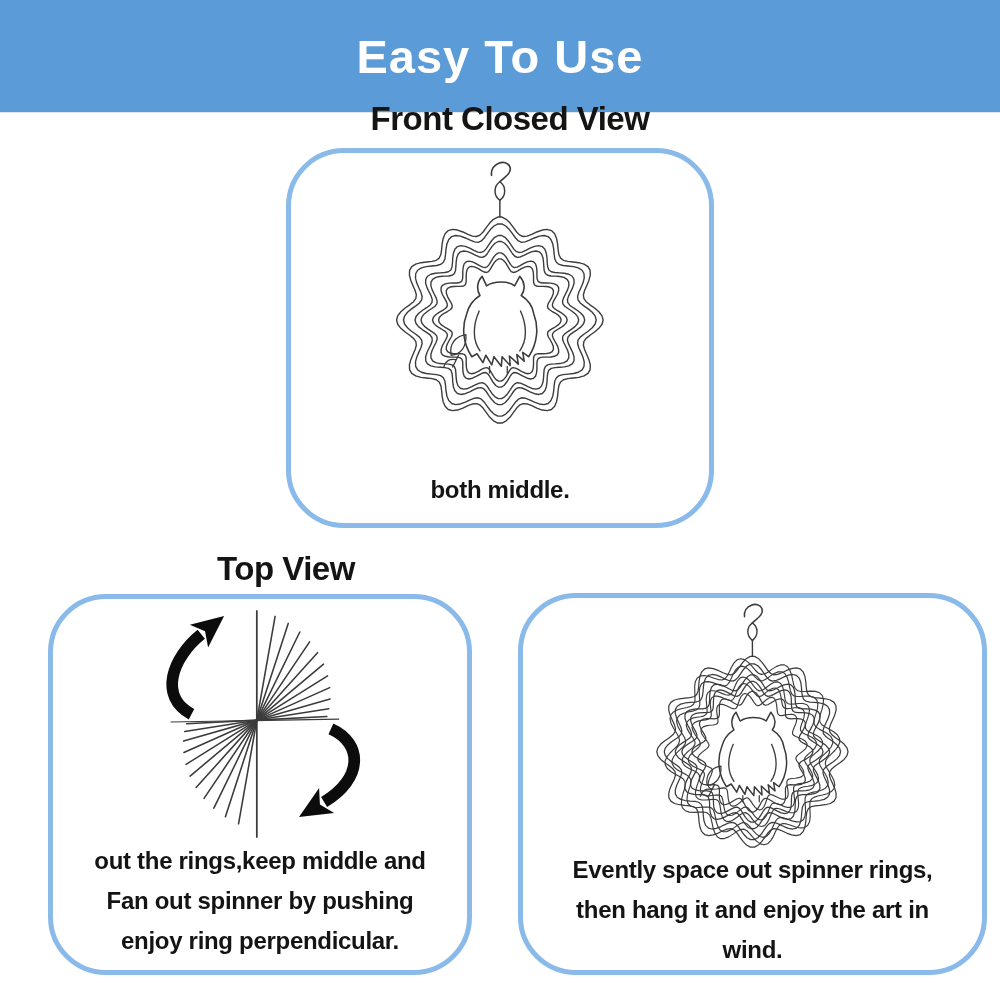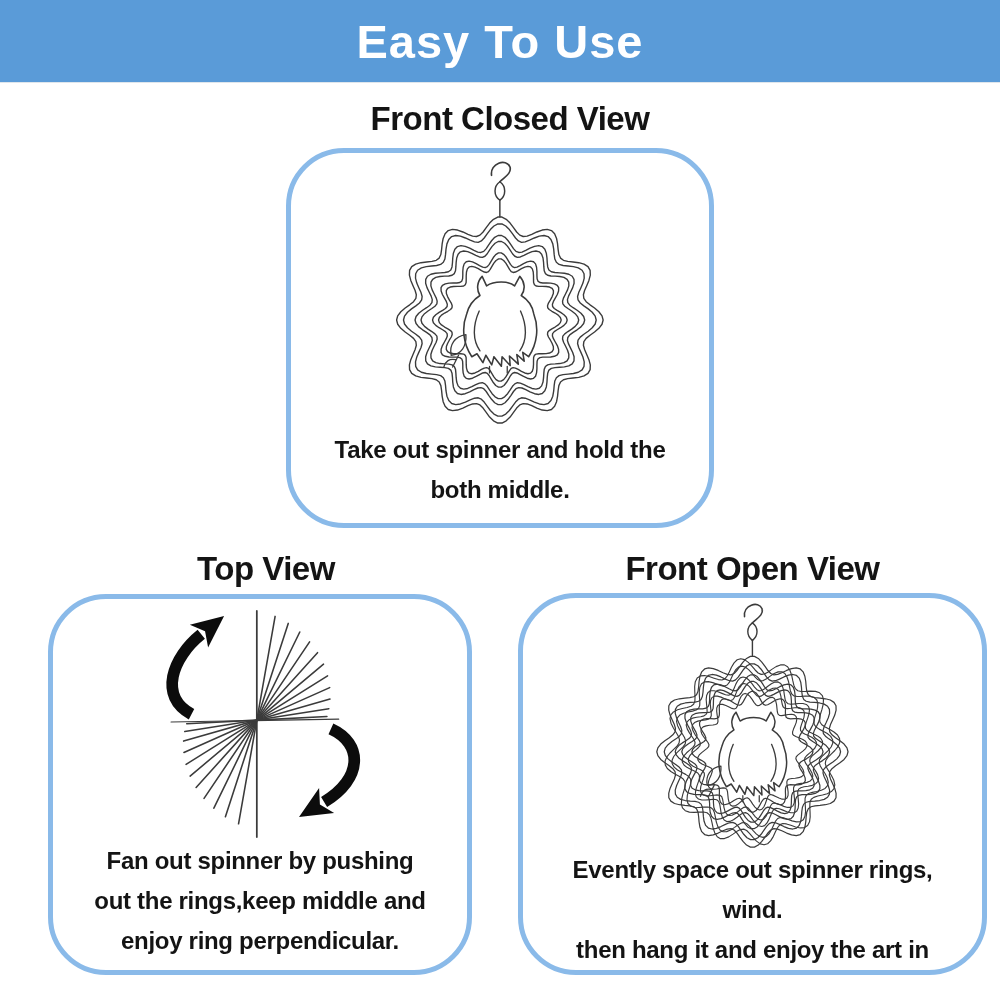--- a/index.html
+++ b/index.html
@@ -1,28 +1,28 @@
 <!DOCTYPE html>
 <html style="--page-bg: #FFFFFF; --header-bg: #5A9BD8; --header-text: #FFFFFF; --box-border: #8ABAE9; --heading-text: #141414; --caption-text: #141414; --line-art: #3B3B3B; --arrow-ink: #0C0C0C;"><head>
 <meta charset="utf-8">
 <style>
   * { margin:0; padding:0; box-sizing:border-box; }
   html,body { background:#ffffff; }
   body { font-family:"Liberation Sans", sans-serif; }
   .page { position:relative; width:1000px; height:983px; background:var(--page-bg,#ffffff); overflow:hidden; }
 
-  .banner { position:absolute; left:0; top:0; width:1000px; height:83px;
+  .banner { position:absolute; left:0; top:0; width:1000px; height:113px;
             background:var(--header-bg,#5A9BD8); display:flex; align-items:center; justify-content:center;
             border-bottom:1px solid #dfe6ec; }
   .banner h1 { color:var(--header-text,#ffffff); font-size:47px; font-weight:bold; letter-spacing:1px; }
 
   .sec-heading { position:absolute; font-size:33px; font-weight:bold;
                  color:var(--heading-text,#141414); text-align:center; letter-spacing:-0.5px;padding-left:20px; }
   #h-closed { left:0; top:100px; width:1000px; }
-  #h-top    { left:44px;  top:550px; width:424px; }
+  #h-top    { left:64px;  top:550px; width:424px; }
   #h-open   { left:530px; top:550px; width:425px; }
 
   .panel { position:absolute; border:5px solid var(--box-border,#8ABAE9); border-radius:58px;
            display:flex; flex-direction:column; align-items:center; background:#ffffff; }
   #p-closed { left:286px; top:148px; width:428px; height:380px; }
   #p-top    { left:48px;  top:594px; width:424px; height:381px; }
   #p-open   { left:518px; top:593px; width:469px; height:382px; }
 
   .caption { margin-top:auto; padding-bottom:13px; text-align:center; font-size:24px; font-weight:bold;
              line-height:40px; color:var(--caption-text,#141414); letter-spacing:-0.3px; white-space:nowrap; }
@@ -58,21 +58,20 @@
         <g transform="translate(130 182) scale(0.8)">
           <path fill="none" stroke="#3B3B3B" stroke-width="2.125" stroke-linecap="round" stroke-linejoin="round" d="M-38 46 C-50 28 -52 6 -45 -12 C-42 -24 -35 -32 -27 -37 C-32 -45 -31 -56 -24 -63 L-18 -50 C-8 -57 12 -57 20 -50 L27 -63 C34 -55 35 -45 29 -37 C37 -32 44 -24 46 -12 C53 6 51 28 39 46 L31 40 L33 52 L23 43 L25 56 L13 45 L14 58 L3 46 L2 59 L-8 46 L-11 57 L-19 44 L-23 54 L-31 42 Z"></path>
           <path fill="none" stroke="#3B3B3B" stroke-width="1.875" stroke-linecap="round" stroke-linejoin="round" d="M-28 -16 C-37 4 -37 24 -27 38"></path>
           <path fill="none" stroke="#3B3B3B" stroke-width="1.875" stroke-linecap="round" stroke-linejoin="round" d="M28 -16 C37 4 37 24 27 38"></path>
           <path fill="none" stroke="#3B3B3B" stroke-width="1.7499999999999998" stroke-linecap="round" stroke-linejoin="round" d="M-46 16 C-61 18 -69 30 -66 44 C-52 43 -45 31 -46 16 Z"></path>
           <path fill="none" stroke="#3B3B3B" stroke-width="1.7499999999999998" stroke-linecap="round" stroke-linejoin="round" d="M-56 44 L-64 60 M-60 50 C-68 48 -74 52 -76 60"></path>
           <path fill="none" stroke="#3B3B3B" stroke-width="1.7499999999999998" stroke-linecap="round" stroke-linejoin="round" d="M-14 59 L-14 68 M10 59 L10 68"></path>
         </g>
       </svg>
     <p class="caption">
-      <span>Take out spinner and hold the</span>
       <span>both middle.</span>
     </p>
   </div>
 
   <h2 class="sec-heading" id="h-top">Top View</h2>
 
   <div class="panel" id="p-top">
     <svg class="illus" id="svg-fan" viewBox="0 0 340 240">
         <line fill="none" stroke="#3B3B3B" stroke-width="1.8" stroke-linecap="round" stroke-linejoin="round" x1="167" y1="4" x2="167" y2="236"></line>
         <line fill="none" stroke="#3B3B3B" stroke-width="1.6" stroke-linecap="round" stroke-linejoin="round" x1="167" y1="116" x2="185.7540031880285" y2="9.64076267468154"></line>
@@ -100,27 +99,26 @@
         <line fill="none" stroke="#3B3B3B" stroke-width="1.1" stroke-linecap="round" stroke-linejoin="round" x1="79" y1="118" x2="251" y2="115"></line>
         <defs>
           <marker id="ah" markerUnits="userSpaceOnUse" markerWidth="36" markerHeight="34" refX="4" refY="17" orient="auto">
             <path d="M1 2 L34 17 L1 32 L9 17 Z" fill="#0C0C0C"></path>
           </marker>
         </defs>
         <path d="M100 110 C66 92 80 52 110 28" fill="none" stroke="#0C0C0C" stroke-width="12" marker-end="url(#ah)"></path>
         <path d="M243 125 C276 140 276 176 236 200" fill="none" stroke="#0C0C0C" stroke-width="12" marker-end="url(#ah)"></path>
       </svg>
     <p class="caption">
+      <span>out the rings,keep middle and</span>
       <span>Fan out spinner by pushing</span>
-      <span>out the rings,keep middle and</span>
       <span>enjoy ring perpendicular.</span>
     </p>
   </div>
 
-  <h2 class="sec-heading" id="h-open">Front Open View</h2>
 
   <div class="panel" id="p-open">
     <svg class="illus" id="svg-open" viewBox="0 0 270 285">
         <path fill="none" stroke="#3B3B3B" stroke-width="1.8" stroke-linecap="round" stroke-linejoin="round" d="M126 19 C124 6 142 0 146 10 C148 17 140 21 135 26"></path>
         <path fill="none" stroke="#3B3B3B" stroke-width="1.6" stroke-linecap="round" stroke-linejoin="round" d="M135 26 C142 31 142 41 135 46 C128 41 128 31 135 26"></path>
         <path fill="none" stroke="#3B3B3B" stroke-width="1.6" stroke-linecap="round" stroke-linejoin="round" d="M135 46 L135 64"></path>
         <path fill="none" stroke="#3B3B3B" stroke-width="1.4" stroke-linecap="round" stroke-linejoin="round" d="M244.0 173.0L242.8 177.5L239.5 181.8L234.8 185.6L229.8 189.0L225.7 192.3L223.2 195.6L222.7 199.5L224.0 204.0L226.4 209.2L228.9 214.8L230.4 220.4L230.3 225.4L228.0 229.3L223.8 232.0L218.2 233.4L212.0 234.1L206.4 234.6L201.8 235.7L198.7 238.1L197.0 241.9L196.3 247.1L195.8 253.1L194.8 259.1L192.8 264.1L189.5 267.4L185.0 268.6L179.6 267.8L174.0 265.7L168.5 263.1L163.7 261.2L159.5 260.7L155.9 262.2L152.7 265.6L149.4 270.3L145.7 275.2L141.7 279.4L137.3 281.7L132.7 281.7L128.3 279.4L124.3 275.2L120.6 270.3L117.3 265.6L114.1 262.2L110.5 260.7L106.3 261.2L101.5 263.1L96.0 265.7L90.4 267.8L85.0 268.6L80.5 267.4L77.2 264.1L75.2 259.1L74.2 253.1L73.7 247.1L73.0 241.9L71.3 238.1L68.2 235.7L63.6 234.6L58.0 234.1L51.8 233.4L46.2 232.0L42.0 229.3L39.7 225.4L39.6 220.4L41.1 214.8L43.6 209.2L46.0 204.0L47.3 199.5L46.8 195.6L44.3 192.3L40.2 189.0L35.2 185.6L30.5 181.8L27.2 177.5L26.0 173.0L27.2 168.5L30.5 164.2L35.2 160.4L40.2 157.0L44.3 153.7L46.8 150.4L47.3 146.5L46.0 142.0L43.6 136.8L41.1 131.2L39.6 125.6L39.7 120.6L42.0 116.7L46.2 114.0L51.8 112.6L58.0 111.9L63.6 111.4L68.2 110.3L71.3 107.9L73.0 104.1L73.7 98.9L74.2 92.9L75.2 86.9L77.2 81.9L80.5 78.6L85.0 77.4L90.4 78.2L96.0 80.3L101.5 82.9L106.3 84.8L110.5 85.3L114.1 83.8L117.3 80.4L120.6 75.7L124.3 70.8L128.3 66.6L132.7 64.3L137.3 64.3L141.7 66.6L145.7 70.8L149.4 75.7L152.7 80.4L155.9 83.8L159.5 85.3L163.7 84.8L168.5 82.9L174.0 80.3L179.6 78.2L185.0 77.4L189.5 78.6L192.8 81.9L194.8 86.9L195.8 92.9L196.3 98.9L197.0 104.1L198.7 107.9L201.8 110.3L206.4 111.4L212.0 111.9L218.2 112.6L223.8 114.0L228.0 116.7L230.3 120.6L230.4 125.6L228.9 131.2L226.4 136.8L224.0 142.0L222.7 146.5L223.2 150.4L225.7 153.7L229.8 157.0L234.8 160.4L239.5 164.2L242.8 168.5L244.0 173.0Z"></path>
         <path fill="none" stroke="#3B3B3B" stroke-width="1.4" stroke-linecap="round" stroke-linejoin="round" d="M235.5 173.0L234.4 177.2L231.2 181.1L226.8 184.6L222.1 187.7L218.3 190.7L215.9 193.8L215.5 197.3L216.8 201.5L219.1 206.3L221.4 211.5L223.0 216.7L222.8 221.3L220.7 224.9L216.8 227.3L211.6 228.6L205.9 229.2L200.5 229.6L196.3 230.6L193.5 232.7L192.0 236.3L191.3 241.1L190.9 246.7L190.1 252.3L188.3 257.0L185.3 260.0L181.1 261.1L176.1 260.4L170.9 258.3L165.8 255.8L161.3 254.0L157.5 253.5L154.2 254.9L151.2 258.0L148.2 262.4L144.9 267.1L141.2 271.0L137.1 273.2L132.9 273.2L128.8 271.0L125.1 267.1L121.8 262.4L118.8 258.0L115.8 254.9L112.5 253.5L108.7 254.0L104.2 255.8L99.1 258.3L93.9 260.4L88.9 261.1L84.8 260.0L81.7 257.0L79.9 252.3L79.1 246.7L78.7 241.1L78.0 236.3L76.5 232.7L73.7 230.6L69.5 229.6L64.1 229.2L58.4 228.6L53.2 227.3L49.3 224.9L47.2 221.3L47.0 216.7L48.6 211.5L50.9 206.3L53.2 201.5L54.5 197.3L54.1 193.8L51.7 190.7L47.9 187.7L43.2 184.6L38.8 181.1L35.6 177.2L34.5 173.0L35.6 168.8L38.8 164.9L43.2 161.4L47.9 158.3L51.7 155.3L54.1 152.2L54.5 148.7L53.2 144.5L50.9 139.7L48.6 134.5L47.0 129.3L47.2 124.7L49.3 121.1L53.2 118.7L58.4 117.4L64.1 116.8L69.5 116.4L73.7 115.4L76.5 113.3L78.0 109.7L78.7 104.9L79.1 99.3L79.9 93.7L81.7 89.0L84.7 86.0L88.9 84.9L93.9 85.6L99.1 87.7L104.2 90.2L108.7 92.0L112.5 92.5L115.8 91.1L118.8 88.0L121.8 83.6L125.1 78.9L128.8 75.0L132.9 72.8L137.1 72.8L141.2 75.0L144.9 78.9L148.2 83.6L151.2 88.0L154.2 91.1L157.5 92.5L161.3 92.0L165.8 90.2L170.9 87.7L176.1 85.6L181.1 84.9L185.3 86.0L188.3 89.0L190.1 93.7L190.9 99.3L191.3 104.9L192.0 109.7L193.5 113.3L196.3 115.4L200.5 116.4L205.9 116.8L211.6 117.4L216.8 118.7L220.7 121.1L222.8 124.7L223.0 129.3L221.4 134.5L219.1 139.7L216.8 144.5L215.5 148.7L215.9 152.2L218.3 155.3L222.1 158.3L226.8 161.4L231.2 164.9L234.4 168.8L235.5 173.0Z"></path>
         <path fill="none" stroke="#3B3B3B" stroke-width="1.4" stroke-linecap="round" stroke-linejoin="round" d="M223.0 173.0L221.9 176.6L219.0 180.1L214.9 183.1L210.5 185.8L206.9 188.3L204.8 190.9L204.5 194.0L205.7 197.6L208.0 201.9L210.3 206.5L211.9 211.2L211.9 215.3L210.1 218.5L206.5 220.5L201.7 221.5L196.5 221.8L191.7 221.9L187.9 222.7L185.4 224.5L184.2 227.6L183.8 232.0L183.7 237.1L183.1 242.2L181.6 246.5L179.0 249.2L175.3 250.1L170.9 249.3L166.2 247.2L161.7 244.8L157.7 242.9L154.4 242.4L151.6 243.6L149.0 246.6L146.5 250.7L143.6 255.0L140.4 258.7L136.8 260.7L133.2 260.7L129.6 258.7L126.4 255.0L123.5 250.7L121.0 246.6L118.4 243.6L115.6 242.4L112.3 242.9L108.3 244.8L103.8 247.2L99.1 249.3L94.7 250.1L91.0 249.2L88.4 246.5L86.9 242.2L86.3 237.1L86.2 232.0L85.8 227.6L84.6 224.5L82.1 222.7L78.3 221.9L73.5 221.8L68.3 221.5L63.5 220.5L59.9 218.5L58.1 215.3L58.1 211.2L59.7 206.5L62.0 201.9L64.3 197.6L65.5 194.0L65.2 190.9L63.1 188.3L59.5 185.8L55.1 183.1L51.0 180.1L48.1 176.6L47.0 173.0L48.1 169.4L51.0 165.9L55.1 162.9L59.5 160.2L63.1 157.7L65.2 155.1L65.5 152.0L64.3 148.4L62.0 144.1L59.7 139.5L58.1 134.8L58.1 130.7L59.9 127.5L63.5 125.5L68.3 124.5L73.5 124.2L78.3 124.1L82.1 123.3L84.6 121.5L85.8 118.4L86.2 114.0L86.3 108.9L86.9 103.8L88.4 99.5L91.0 96.8L94.7 95.9L99.1 96.7L103.8 98.8L108.3 101.2L112.3 103.1L115.6 103.6L118.4 102.4L121.0 99.4L123.5 95.3L126.4 91.0L129.6 87.3L133.2 85.3L136.8 85.3L140.4 87.3L143.6 91.0L146.5 95.3L149.0 99.4L151.6 102.4L154.4 103.6L157.7 103.1L161.7 101.2L166.2 98.8L170.9 96.7L175.3 95.9L179.0 96.8L181.6 99.5L183.1 103.8L183.7 108.9L183.8 114.0L184.2 118.4L185.4 121.5L187.9 123.3L191.7 124.1L196.5 124.2L201.7 124.5L206.5 125.5L210.1 127.5L211.9 130.7L211.9 134.8L210.3 139.5L208.0 144.1L205.7 148.4L204.5 152.0L204.8 155.1L206.9 157.7L210.5 160.2L214.9 162.9L219.0 165.9L221.9 169.4L223.0 173.0Z"></path>
         <path fill="none" stroke="#3B3B3B" stroke-width="1.4" stroke-linecap="round" stroke-linejoin="round" d="M215.5 173.0L214.5 176.3L211.7 179.4L207.9 182.2L203.8 184.6L200.5 186.9L198.5 189.3L198.2 192.1L199.4 195.4L201.6 199.4L203.8 203.6L205.3 207.9L205.3 211.7L203.7 214.6L200.4 216.4L195.9 217.3L191.1 217.5L186.6 217.6L183.1 218.2L180.9 219.8L179.8 222.7L179.5 226.8L179.4 231.5L179.0 236.2L177.6 240.2L175.3 242.7L171.9 243.5L167.8 242.7L163.5 240.7L159.3 238.4L155.7 236.7L152.6 236.1L150.1 237.3L147.8 240.0L145.5 243.8L142.9 247.9L139.9 251.3L136.7 253.2L133.3 253.2L130.1 251.3L127.1 247.9L124.5 243.8L122.2 240.0L119.9 237.3L117.4 236.1L114.3 236.7L110.7 238.4L106.5 240.7L102.2 242.7L98.1 243.5L94.8 242.7L92.4 240.2L91.0 236.2L90.6 231.5L90.5 226.8L90.2 222.7L89.1 219.8L86.9 218.2L83.4 217.6L78.9 217.5L74.1 217.3L69.6 216.4L66.3 214.6L64.7 211.7L64.7 207.9L66.2 203.6L68.4 199.4L70.6 195.4L71.8 192.1L71.5 189.3L69.5 186.9L66.2 184.6L62.1 182.2L58.3 179.4L55.5 176.3L54.5 173.0L55.5 169.7L58.3 166.6L62.1 163.8L66.2 161.4L69.5 159.1L71.5 156.7L71.8 153.9L70.6 150.6L68.4 146.6L66.2 142.4L64.7 138.1L64.7 134.3L66.3 131.4L69.6 129.6L74.1 128.7L78.9 128.5L83.4 128.4L86.9 127.8L89.1 126.2L90.2 123.3L90.5 119.2L90.6 114.5L91.0 109.8L92.4 105.8L94.7 103.3L98.1 102.5L102.2 103.3L106.5 105.3L110.7 107.6L114.3 109.3L117.4 109.9L119.9 108.7L122.2 106.0L124.5 102.2L127.1 98.1L130.1 94.7L133.3 92.8L136.7 92.8L139.9 94.7L142.9 98.1L145.5 102.2L147.8 106.0L150.1 108.7L152.6 109.9L155.7 109.3L159.3 107.6L163.5 105.3L167.8 103.3L171.9 102.5L175.3 103.3L177.6 105.8L179.0 109.8L179.4 114.5L179.5 119.2L179.8 123.3L180.9 126.2L183.1 127.8L186.6 128.4L191.1 128.5L195.9 128.7L200.4 129.6L203.7 131.4L205.3 134.3L205.3 138.1L203.8 142.4L201.6 146.6L199.4 150.6L198.2 153.9L198.5 156.7L200.5 159.1L203.8 161.4L207.9 163.8L211.7 166.6L214.5 169.7L215.5 173.0Z"></path>
@@ -136,18 +134,18 @@
           <path fill="none" stroke="#3B3B3B" stroke-width="2.1794871794871793" stroke-linecap="round" stroke-linejoin="round" d="M-38 46 C-50 28 -52 6 -45 -12 C-42 -24 -35 -32 -27 -37 C-32 -45 -31 -56 -24 -63 L-18 -50 C-8 -57 12 -57 20 -50 L27 -63 C34 -55 35 -45 29 -37 C37 -32 44 -24 46 -12 C53 6 51 28 39 46 L31 40 L33 52 L23 43 L25 56 L13 45 L14 58 L3 46 L2 59 L-8 46 L-11 57 L-19 44 L-23 54 L-31 42 Z"></path>
           <path fill="none" stroke="#3B3B3B" stroke-width="1.923076923076923" stroke-linecap="round" stroke-linejoin="round" d="M-28 -16 C-37 4 -37 24 -27 38"></path>
           <path fill="none" stroke="#3B3B3B" stroke-width="1.923076923076923" stroke-linecap="round" stroke-linejoin="round" d="M28 -16 C37 4 37 24 27 38"></path>
           <path fill="none" stroke="#3B3B3B" stroke-width="1.7948717948717947" stroke-linecap="round" stroke-linejoin="round" d="M-46 16 C-61 18 -69 30 -66 44 C-52 43 -45 31 -46 16 Z"></path>
           <path fill="none" stroke="#3B3B3B" stroke-width="1.7948717948717947" stroke-linecap="round" stroke-linejoin="round" d="M-56 44 L-64 60 M-60 50 C-68 48 -74 52 -76 60"></path>
           <path fill="none" stroke="#3B3B3B" stroke-width="1.7948717948717947" stroke-linecap="round" stroke-linejoin="round" d="M-14 59 L-14 68 M10 59 L10 68"></path>
         </g>
       </svg>
     <p class="caption">
       <span>Evently space out spinner rings,</span>
+      <span>then hang it and enjoy the art in</span>
       <span>wind.</span>
-      <span>then hang it and enjoy the art in</span>
     </p>
   </div>
 
 </div>
 
 </body></html>

